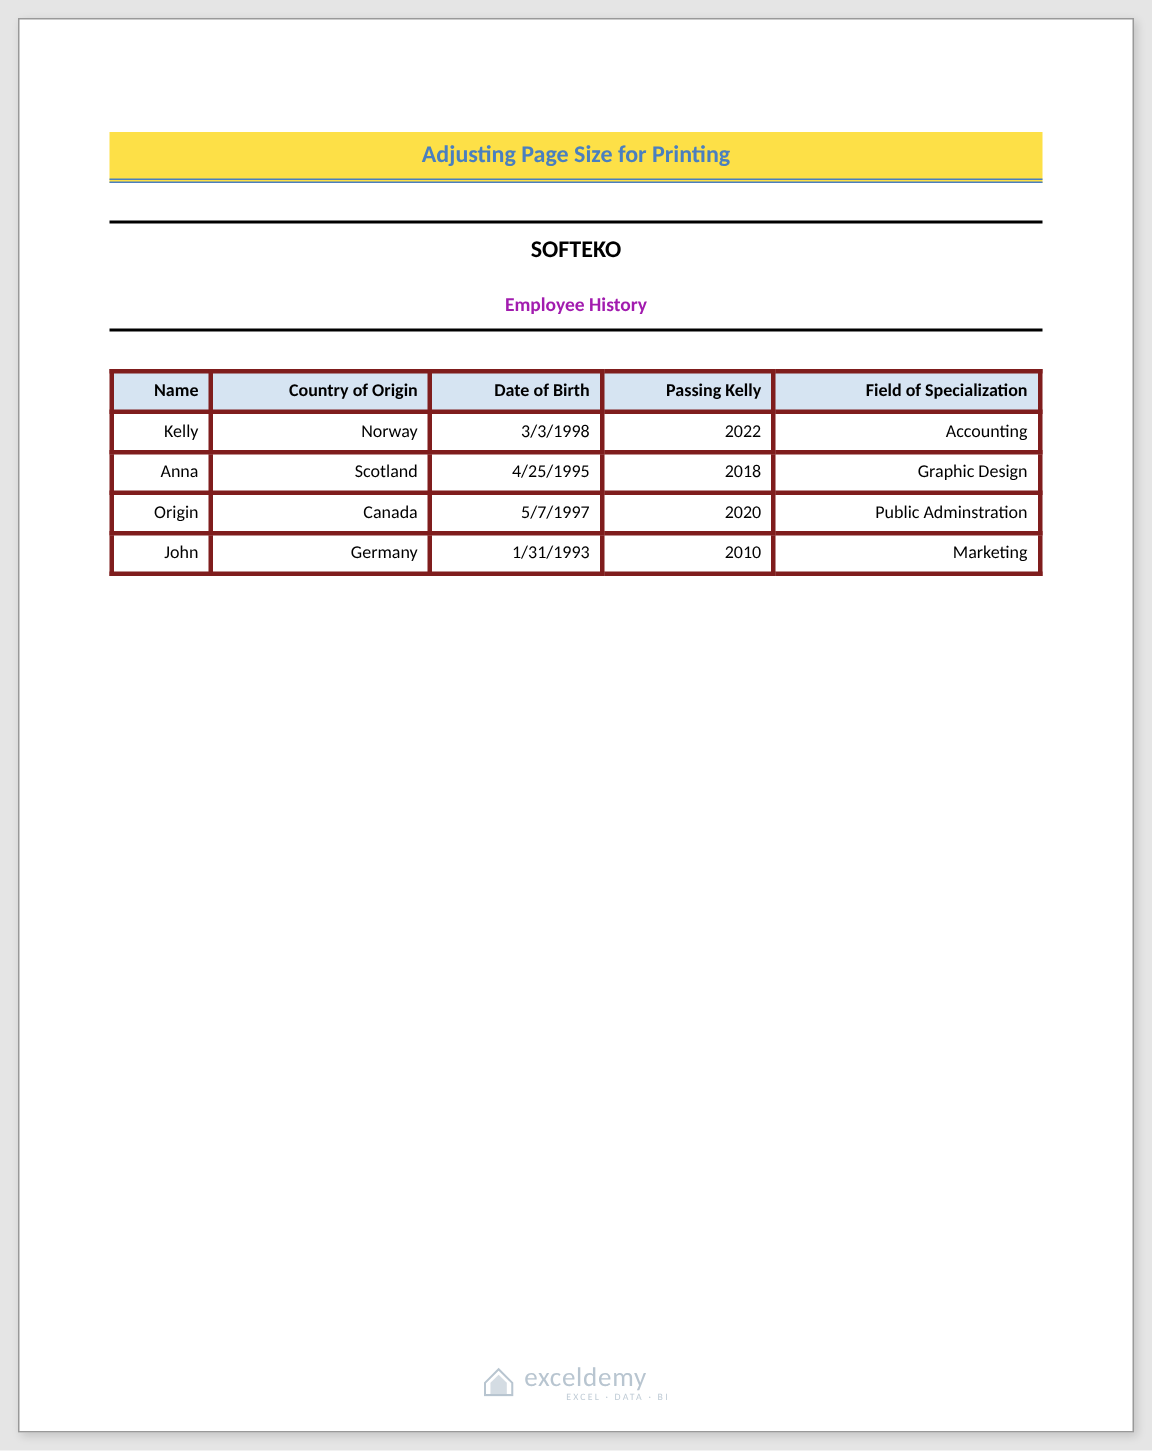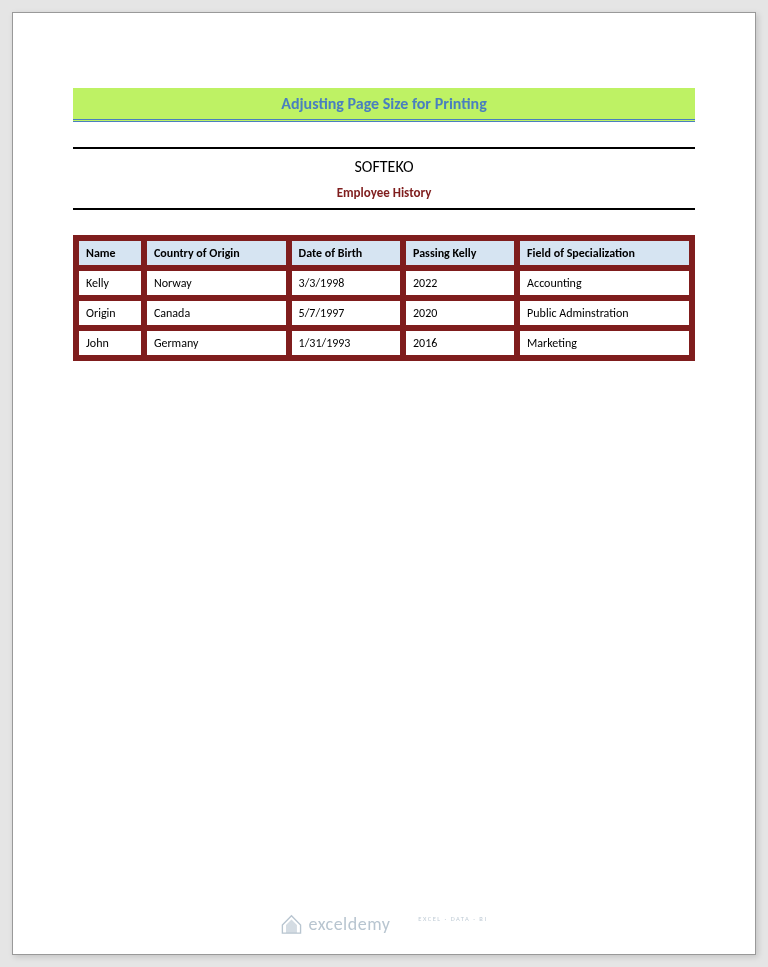--- a/index.html
+++ b/index.html
@@ -18,56 +18,56 @@
     .page {
       background: #fff;
       border: 1px solid #999;
       width: 100%;
       height: 100%;
       box-shadow: 2px 2px 6px rgba(0,0,0,0.15);
       padding: 75px 60px 40px 60px;
       position: relative;
     }
     .banner {
-      background: #bef264;
+      background: #fde047;
       text-align: center;
       color: #4a7fbf;
       font-weight: bold;
       font-size: 16px;
       padding: 6px 0;
       border-bottom: 3px double #4a7fbf;
     }
     .heading-block {
       margin-top: 25px;
       border-top: 2px solid #000;
       border-bottom: 2px solid #000;
       text-align: center;
       padding: 8px 0;
     }
     .heading-block .company {
       font-size: 16px;
-      font-weight: normal;
+      font-weight: bold;
       color: #000;
     }
     .heading-block .subtitle {
       font-size: 13px;
       font-weight: bold;
-      color: #7f1d1d;
-      margin-top: 9px;
+      color: #a21caf;
+      margin-top: 20px;
     }
     table.data {
       border-collapse: collapse;
       margin-top: 25px;
       font-size: 12px;
       width: 100%;
     }
     table.data th, table.data td {
-      border: 6px solid #7f1d1d;
+      border: 3px solid #7f1d1d;
       padding: 5px 7px;
-      text-align: left;
+      text-align: right;
       vertical-align: middle;
     }
     table.data th {
       background: #d6e4f2;
       font-weight: bold;
     }
     .watermark {
       position: absolute;
       bottom: 20px;
       left: 50%;
@@ -83,21 +83,21 @@
       width: 22px;
       height: 20px;
       position: relative;
     }
     .watermark .logo svg {
       width: 100%;
       height: 100%;
     }
     .watermark .textwrap {
       display: flex;
-      flex-direction: row;
+      flex-direction: column;
       line-height: 1;
       justify-content: center;
     }
     .watermark .brand {
       font-size: 18px;
       font-weight: normal;
     }
     .watermark .tag {
       font-size: 6.5px;
       letter-spacing: 1.5px;
@@ -130,31 +130,38 @@
     </thead>
     <tbody>
       <tr>
         <td>Kelly</td>
         <td>Norway</td>
         <td>3/3/1998</td>
         <td>2022</td>
         <td>Accounting</td>
       </tr>
       <tr>
+        <td>Anna</td>
+        <td>Scotland</td>
+        <td>4/25/1995</td>
+        <td>2018</td>
+        <td>Graphic Design</td>
+      </tr>
+      <tr>
         <td>Origin</td>
         <td>Canada</td>
         <td>5/7/1997</td>
         <td>2020</td>
         <td>Public Adminstration</td>
       </tr>
       <tr>
         <td>John</td>
         <td>Germany</td>
         <td>1/31/1993</td>
-        <td>2016</td>
+        <td>2010</td>
         <td>Marketing</td>
       </tr>
     </tbody>
   </table>
 
   <div class="watermark">
     <span class="logo">
       <svg viewBox="0 0 24 22">
         <path d="M2 12 L12 2 L22 12 L22 21 L2 21 Z" fill="none" stroke="#b8c5d0" stroke-width="1.5"></path>
         <path d="M6 12 L12 6 L18 12 L18 21 L6 21 Z" fill="#b8c5d0" opacity="0.6"></path>

